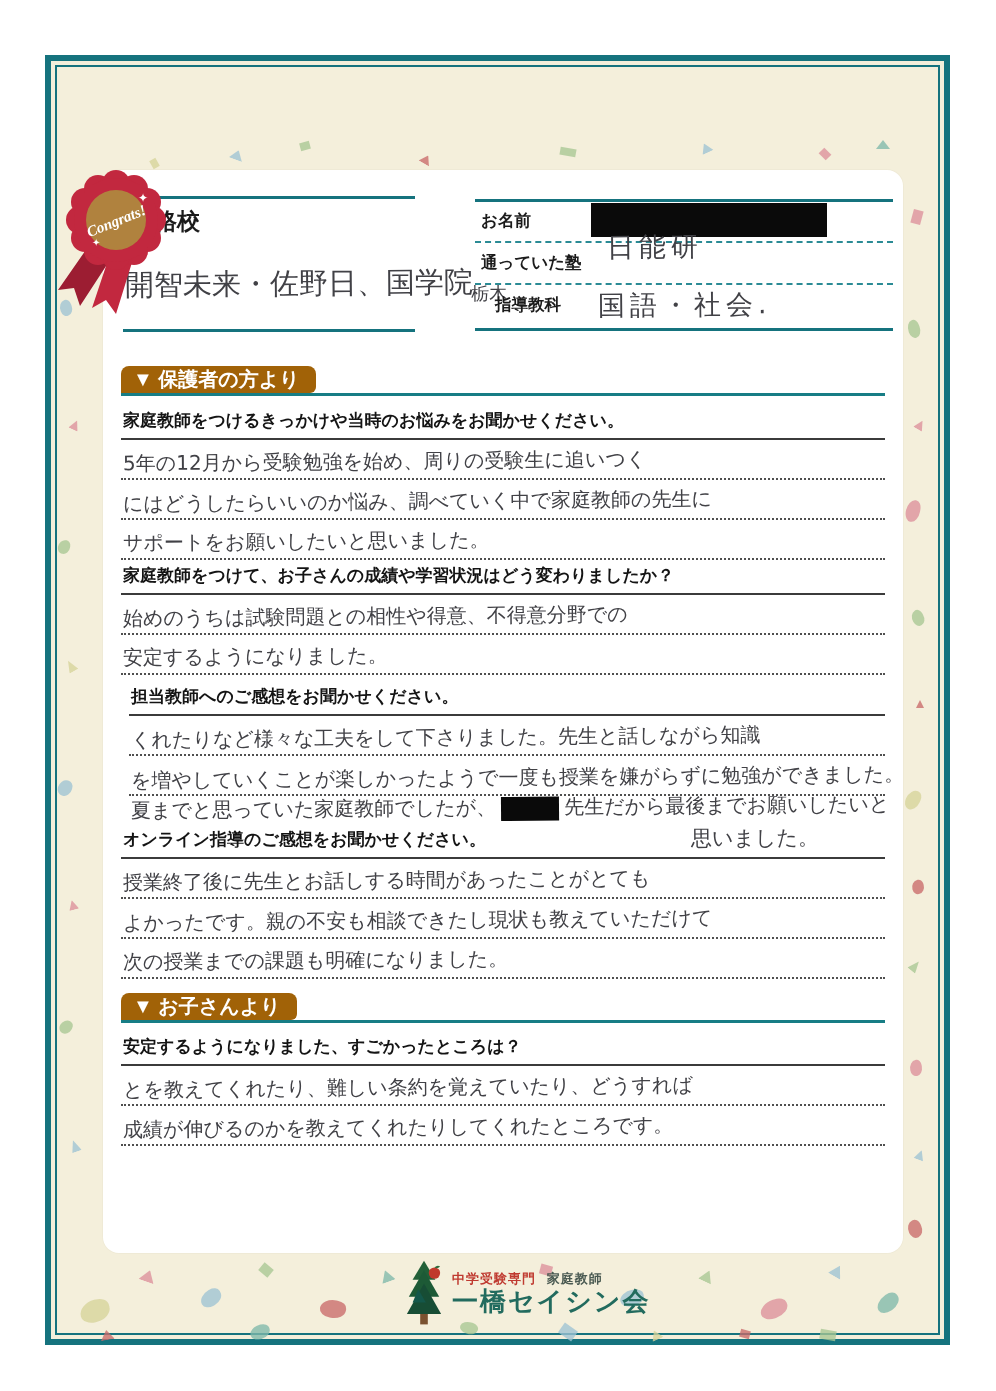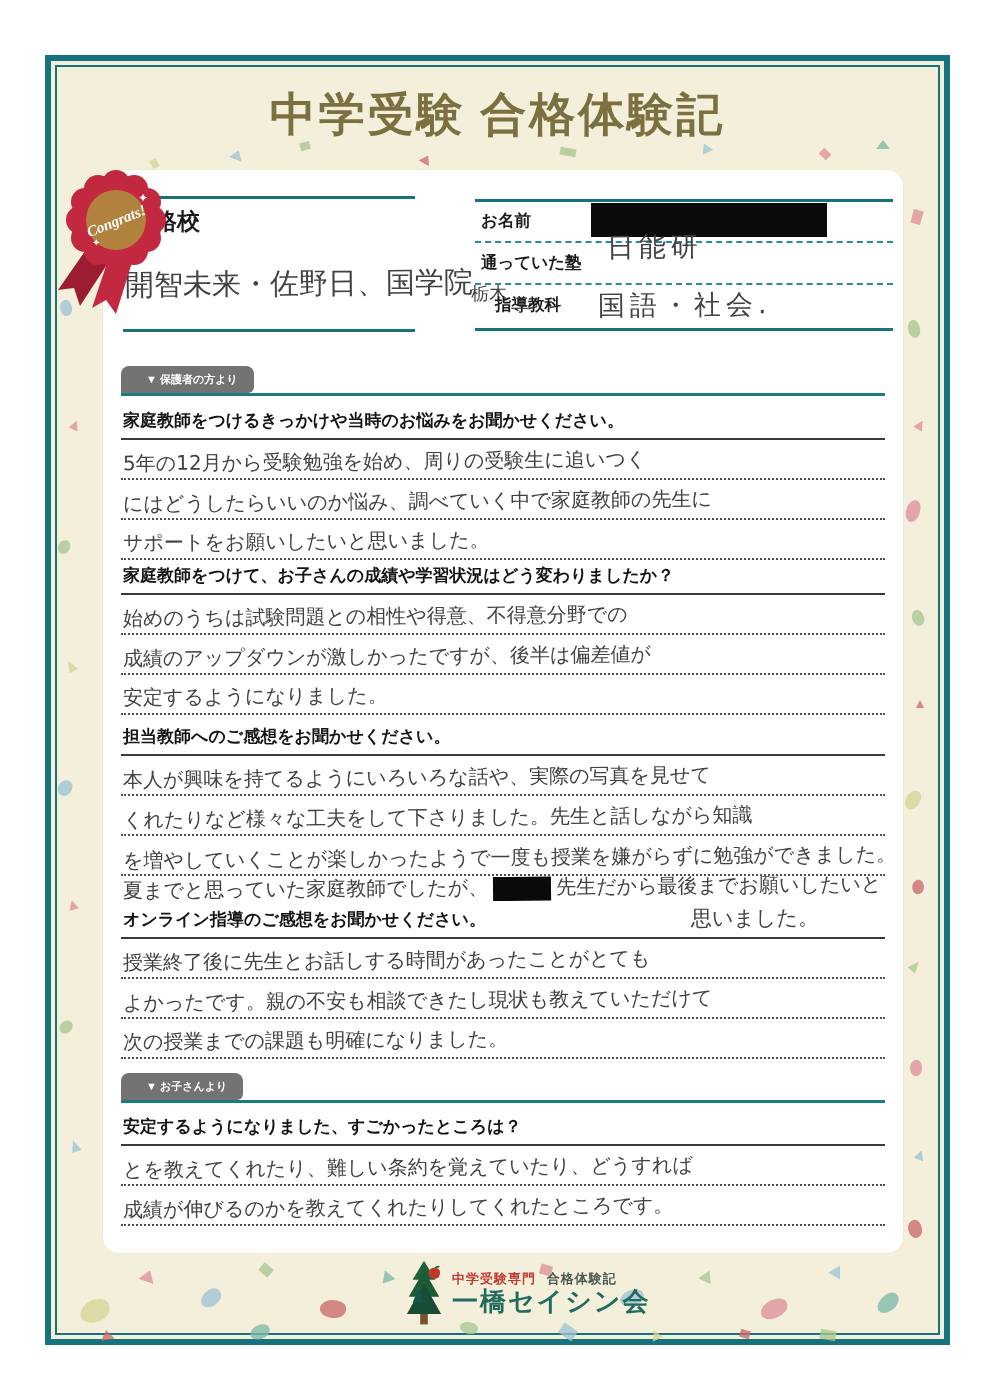--- a/index.html
+++ b/index.html
@@ -25,22 +25,22 @@
   .accepted-label{left:28px;top:36px;font-size:23px;}
   .field-label{font-size:16.5px;}
   .hand{font-family:"DejaVu Sans",sans-serif;color:#414146;transform:rotate(-0.5deg);}
   .schools{position:absolute;left:22px;top:94px;font-size:29px;white-space:nowrap;}
   .schools .sub{font-size:18px;position:relative;top:8px;left:-2px;}
   .redact{position:absolute;background:#0a0a0a;}
   .fval{position:absolute;font-size:27px;letter-spacing:5px;white-space:nowrap;}
 
   
   #sections{padding:0 18px;}
-  .tab{display:inline-block;background:#737373;color:#ffffff;font-size:11px;font-weight:bold;
-       height:27px;line-height:27px;padding:0 16px 0 25px;border-radius:8px 8px 6px 0;
+  .tab{display:inline-block;background:#a16207;color:#ffffff;font-size:20px;font-weight:bold;
+       height:27px;line-height:27px;padding:0 16px 0 12px;border-radius:8px 8px 6px 0;
        position:relative;z-index:2;}
   .tabline{height:3px;background:#177d85;margin-top:0;}
   .qblock{position:relative;}
   .qheader{font-size:17px;font-weight:bold;color:#141414;padding:0 0 5px 2px;
            border-bottom:2px solid #3b3b3b;line-height:24px;}
   .arow{position:relative;height:38px;border-bottom:2px dotted #4f4f4f;}
   .arow.short{height:28px;}
   .arow.noline{border-bottom:none;}
   .arow .hand{position:absolute;left:2px;bottom:3px;font-size:20px;white-space:nowrap;}
   .redact-inline{display:inline-block;width:58px;height:24px;background:#0a0a0a;
@@ -113,21 +113,20 @@
       <div class="conf" style="left: 876px; top: 1295px; width: 24px; height: 16px; background: rgb(127, 184, 171); transform: rotate(-35deg); border-radius: 60% 40% 55% 45%;"></div>
       <div class="conf" style="left: 460px; top: 1322px; width: 18px; height: 12px; background: rgb(168, 198, 148); transform: rotate(20deg); border-radius: 60% 40% 55% 45%;"></div>
       <div class="conf" style="left: 100px; top: 1330px; width: 14px; height: 10px; background: rgb(201, 106, 106); transform: rotate(-10deg); clip-path: polygon(50% 0px, 100% 100%, 0px 100%);"></div>
       <div class="conf" style="left: 560px; top: 1326px; width: 16px; height: 12px; background: rgb(157, 195, 212); transform: rotate(35deg);"></div>
       <div class="conf" style="left: 650px; top: 1330px; width: 12px; height: 10px; background: rgb(214, 211, 154); transform: rotate(-25deg); clip-path: polygon(50% 0px, 100% 100%, 0px 100%);"></div>
       <div class="conf" style="left: 740px; top: 1330px; width: 10px; height: 8px; background: rgb(201, 106, 106); transform: rotate(15deg);"></div>
       <div class="conf" style="left: 250px; top: 1325px; width: 20px; height: 14px; background: rgb(127, 184, 171); transform: rotate(-15deg); border-radius: 60% 40% 55% 45%;"></div>
       <div class="conf" style="left: 820px; top: 1330px; width: 16px; height: 10px; background: rgb(168, 198, 148); transform: rotate(10deg);"></div>
     </div>
 
-  <h1 class="title">中学受験 合格体験記</h1>
 
   <svg class="rosette" viewBox="0 0 132 160">
     <path d="M40 84 L8 130 L24 128 L30 146 L60 100 Z" fill="#9c1d32"></path>
     <path d="M62 88 L42 148 L56 140 L66 154 L84 96 Z" fill="#c2283f"></path>
     <g fill="#c2283f">
       <circle cx="66" cy="24" r="14"></circle>
         <circle cx="84" cy="29" r="14"></circle>
         <circle cx="97" cy="42" r="14"></circle>
       <circle cx="102" cy="60" r="14"></circle>
         <circle cx="97" cy="78" r="14"></circle>
@@ -179,30 +178,24 @@
           </div>
           <div class="arow">
             <span class="hand">サポートをお願いしたいと思いました。</span>
           </div>
         </div><div class="qblock" style="margin-top: 4px;">
           <div class="qheader">家庭教師をつけて、お子さんの成績や学習状況はどう変わりましたか？</div>
           <div class="arow">
             <span class="hand">始めのうちは試験問題との相性や得意、不得意分野での</span>
           </div>
           <div class="arow">
-            <span class="hand">成績のアップダウンが激しかったですが、後半は偏差値が</span>
-          </div>
-          <div class="arow">
             <span class="hand">安定するようになりました。</span>
           </div>
-        </div><div class="qblock" style="margin-top: 10px;">
+        </div><div class="qblock" style="margin-top: 10px; margin-left: 8px;">
           <div class="qheader">担当教師へのご感想をお聞かせください。</div>
-          <div class="arow">
-            <span class="hand">本人が興味を持てるようにいろいろな話や、実際の写真を見せて</span>
-          </div>
           <div class="arow">
             <span class="hand">くれたりなど様々な工夫をして下さりました。先生と話しながら知識</span>
           </div>
           <div class="arow">
             <span class="hand">を増やしていくことが楽しかったようで一度も授業を嫌がらずに勉強ができました。</span>
           </div>
           <div class="arow short noline">
             <span class="hand">夏までと思っていた家庭教師でしたが、<span class="redact-inline"></span>先生だから最後までお願いしたいと</span>
           </div>
           <span class="hand overflow-hand">思いました。</span>
@@ -234,18 +227,18 @@
       <polygon points="20,0 32,20 8,20" fill="#226038"></polygon>
       <polygon points="20,10 36,38 4,38" fill="#1d5a36"></polygon>
       <polygon points="20,24 38,56 2,56" fill="#174d35"></polygon>
       <polygon points="14,30 22,44 8,44" fill="#14574a"></polygon>
       <circle cx="31" cy="13" r="6" fill="#c0392b"></circle>
       <path d="M31 7 Q34 4 37 6 Q34 9 31 7Z" fill="#2f6b3c"></path>
     </svg>
     <div class="logo-text">
       <div class="tagline">
         <span class="t1">中学受験専門</span>
-        <span class="t2">合格体験記</span>
+        <span class="t2">家庭教師</span>
       </div>
       <div class="brand">一橋セイシン会</div>
     </div>
   </div>
 </div>
 
 </body></html>

